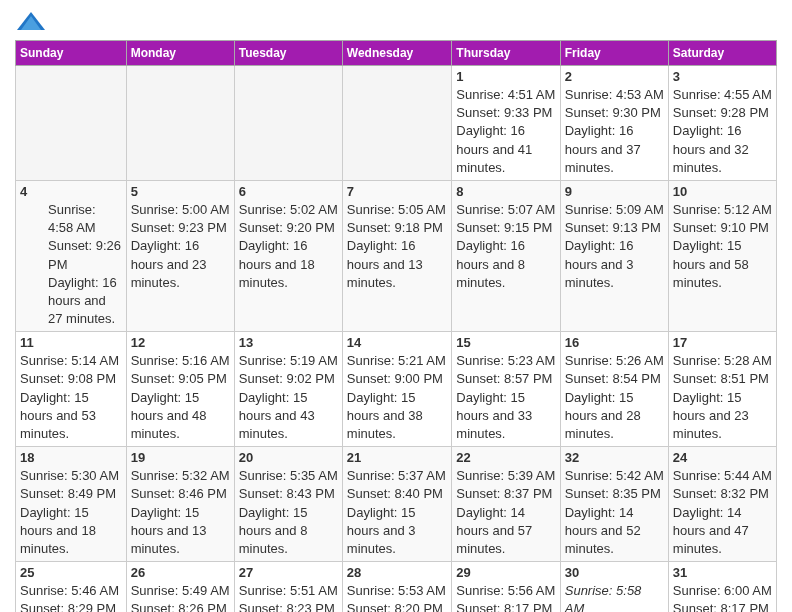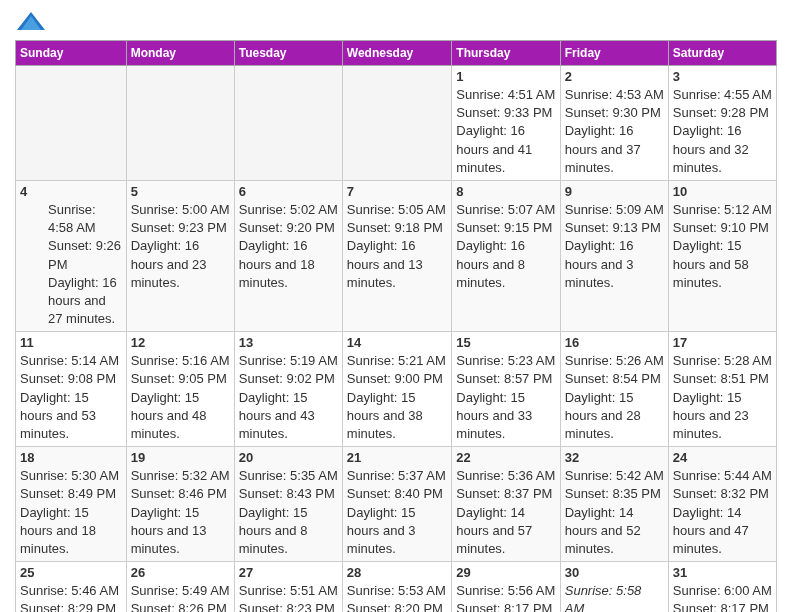--- a/index.html
+++ b/index.html
@@ -257,21 +257,21 @@
 Daylight: 15 hours and 8 minutes.</div>
         </td>
         <td>
           <span class="day-number">21</span>
           <div class="day-info" style="white-space: pre-line;">Sunrise: 5:37 AM
 Sunset: 8:40 PM
 Daylight: 15 hours and 3 minutes.</div>
         </td>
         <td>
           <span class="day-number">22</span>
-          <div class="day-info" style="white-space: pre-line;">Sunrise: 5:36 AM
+          <div class="day-info" style="white-space: pre-line;">Sunrise: 5:39 AM
 Sunset: 8:37 PM
 Daylight: 14 hours and 57 minutes.</div>
         </td>
         <td>
           <span class="day-number">32</span>
           <div class="day-info" style="white-space: pre-line;">Sunrise: 5:42 AM
 Sunset: 8:35 PM
 Daylight: 14 hours and 52 minutes.</div>
         </td>
         <td>

